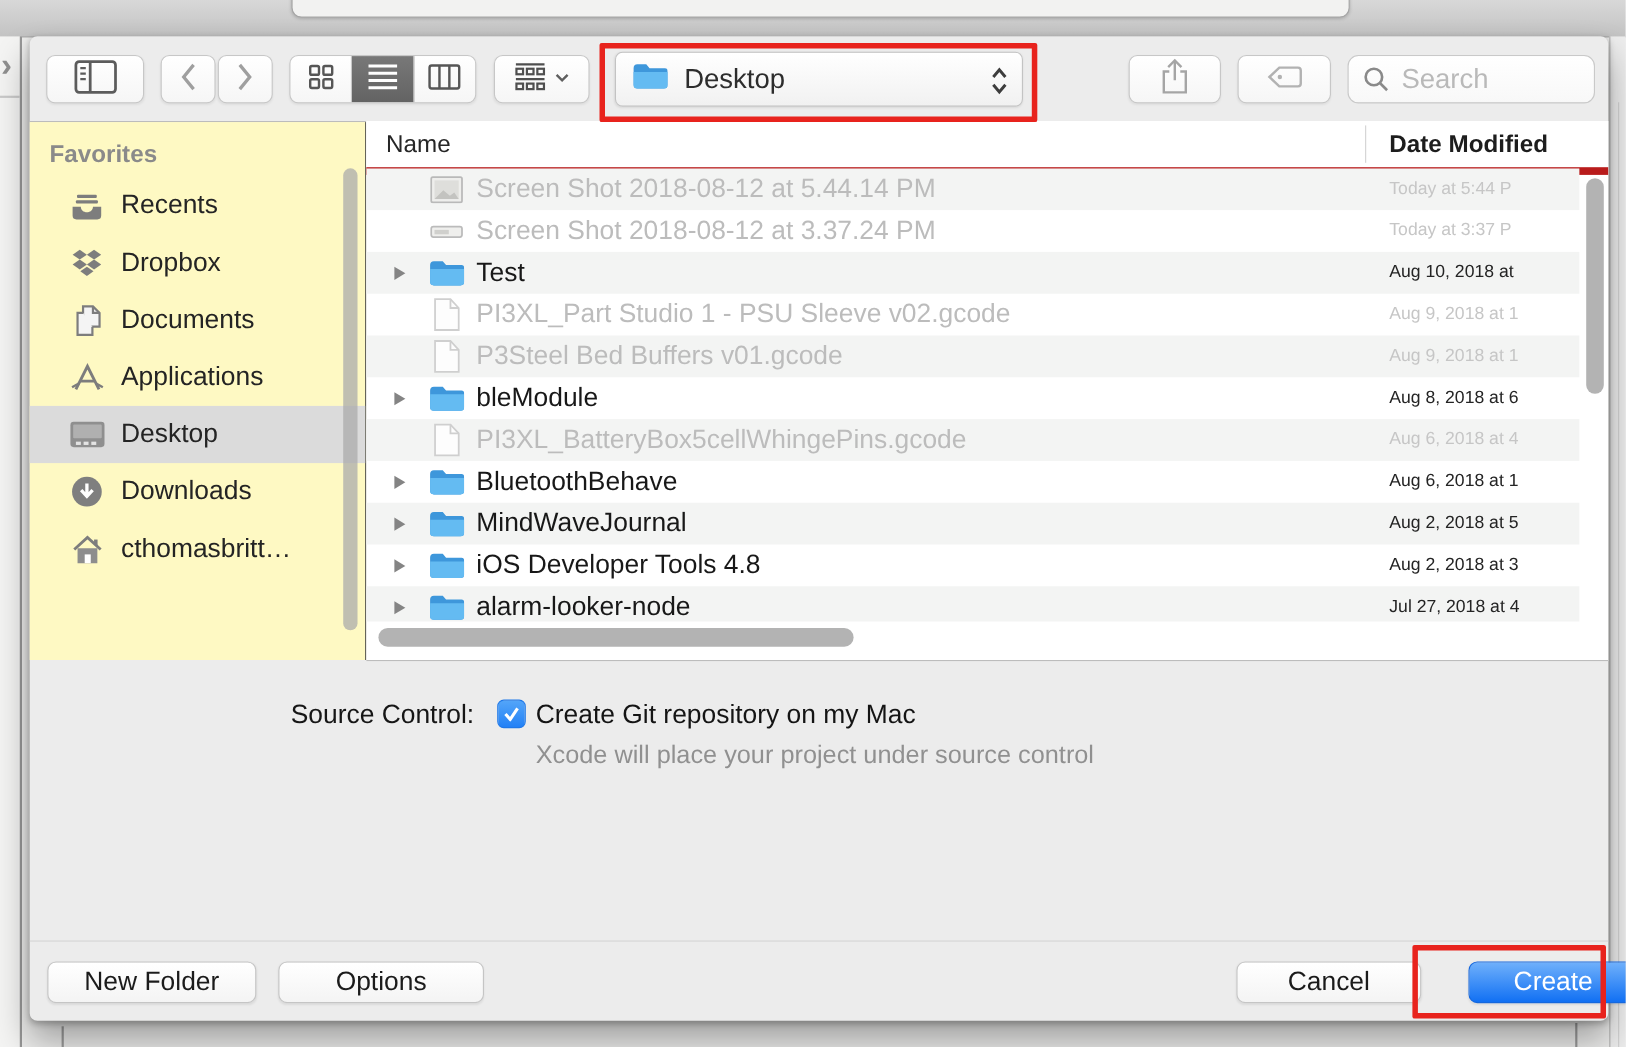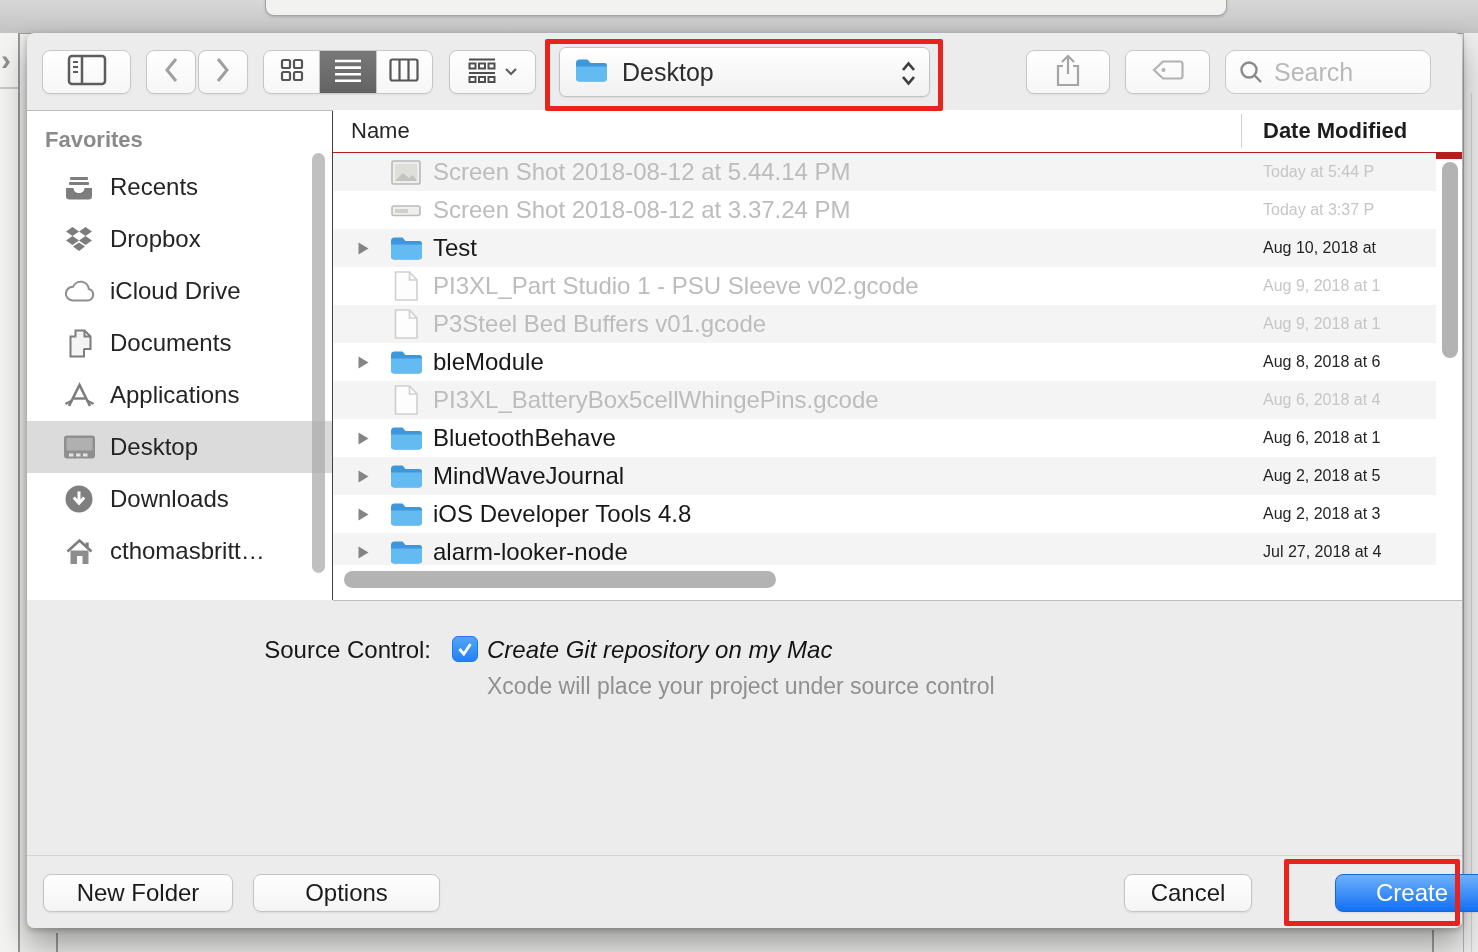--- a/index.html
+++ b/index.html
@@ -32,36 +32,36 @@
   .seg:first-child{border-left:none;}
   .seg.selected{background:linear-gradient(#787878,#636363);}
   .toolbar-divider{position:absolute;left:0;top:77px;width:1435px;height:0;border-top:1px solid #bcbcbc;}
 
   .dropdown{position:absolute;left:532px;top:14px;width:371px;height:50px;box-sizing:border-box;
             border:1px solid #c3c3c3;border-radius:7px;background:linear-gradient(#ffffff,#f1f1f1);
             box-shadow:0 1px 2px rgba(0,0,0,.08);display:flex;align-items:center;padding-left:14px;}
   .dropdown .dd-label{font-size:25px;color:#2d2d2d;margin-left:15px;}
   .dropdown .dd-chevrons{position:absolute;right:11px;top:12px;}
 
-  .searchbox{position:absolute;left:1198px;top:17px;width:206px;height:44px;box-sizing:border-box;
+  .searchbox{position:absolute;left:1198px;top:17px;width:225px;height:44px;box-sizing:border-box;
              border:1px solid #c9c9c9;border-radius:10px;background:linear-gradient(#fff,#f8f8f8);
              display:flex;align-items:center;}
   .searchbox svg{margin-left:12px;flex:none;}
   .searchbox input{border:none;outline:none;background:transparent;font-family:"Liberation Sans",sans-serif;
                    font-size:25px;color:#444;width:150px;margin-left:8px;}
   .searchbox input::placeholder{color:#b9b9b9;}
 
   
   .annotation{position:absolute;box-sizing:border-box;border:5px solid #e8231d;border-radius:2px;
               pointer-events:none;z-index:60;}
   .ann-dropdown{left:518px;top:6px;width:398px;height:72px;}
   .ann-create{left:1257px;top:826px;width:176px;height:67px;}
 
   
-  .sidebar{position:absolute;left:0;top:78px;width:305px;height:489px;background:#ffffff;border-right:1px solid #404040;}
+  .sidebar{position:absolute;left:0;top:78px;width:305px;height:489px;background:#fef9c3;border-right:1px solid #404040;}
   .fav-header{position:absolute;left:18px;top:16px;font-size:22px;font-weight:bold;color:#8a8a8a;}
   .side-items{position:absolute;left:0;top:50px;width:305px;}
   .side-item{height:52px;display:flex;align-items:center;}
   .side-item.selected{background:#dbdbdb;}
   .side-ic{width:38px;margin-left:33px;display:flex;justify-content:center;flex:none;}
   .side-label{margin-left:12px;font-size:24px;color:#242424;white-space:nowrap;}
   .side-scrollbar{position:absolute;left:285px;top:42px;width:13px;height:420px;border-radius:7px;background:#ababab;opacity:.75;}
 
   
   .listarea{position:absolute;left:306px;top:77px;width:1129px;height:490px;background:#ffffff;
@@ -82,31 +82,31 @@
   .frow.dimmed .fname{color:#bcbcbc;}
   .frow.dimmed .cell-date{color:#c6c6c6;}
   .hscrollbar{position:absolute;left:11px;top:461px;width:432px;height:17px;border-radius:9px;background:#b3b3b3;}
   .vscrollbar{position:absolute;left:1109px;top:52px;width:16px;height:196px;border-radius:8px;background:#b3b3b3;}
 
   
   .sc-label{position:absolute;left:0;top:603px;width:404px;text-align:right;font-size:24px;color:#161616;}
   .checkbox{position:absolute;left:425px;top:603px;width:26px;height:26px;border-radius:6px;
             background:linear-gradient(#53a5f9,#2381f6);border:1px solid #1f78e8;box-sizing:border-box;
             display:flex;align-items:center;justify-content:center;}
-  .cb-label{position:absolute;left:460px;top:603px;font-size:24px;color:#141414;white-space:nowrap;font-style:italic;}
+  .cb-label{position:absolute;left:460px;top:603px;font-size:24px;color:#141414;white-space:nowrap;}
   .sc-desc{position:absolute;left:460px;top:640px;font-size:23px;color:#909090;white-space:nowrap;}
 
   
   .footer-divider{position:absolute;left:0;top:822px;width:1435px;height:0;border-top:1px solid #d4d4d4;}
   .fbtn{position:absolute;top:841px;height:38px;box-sizing:border-box;border:1px solid #c5c5c5;border-radius:8px;
         background:linear-gradient(#ffffff,#f4f4f4);box-shadow:0 1px 2px rgba(0,0,0,.08);
         display:flex;align-items:center;justify-content:center;font-size:24px;color:#1b1b1b;}
   .fbtn-newfolder{left:16px;width:190px;}
   .fbtn-options{left:226px;width:187px;}
-  .fbtn-cancel{left:1097px;width:128px;}
+  .fbtn-cancel{left:1097px;width:168px;}
   .fbtn-create{left:1308px;width:154px;background:linear-gradient(#6fb0fb,#1170f3);border:1px solid #1668dd;color:#ffffff;}
 </style>
 </head>
 <body>
 
 <div class="page">
 
   <div class="top-strip">
     <div class="sheet-top"></div>
   </div>
@@ -272,28 +272,20 @@
                   <path d="M8.5 10 L15 14.5 L8.5 19 L2 14.5 z"></path>
                   <path d="M21.5 10 L28 14.5 L21.5 19 L15 14.5 z"></path>
                   <path d="M15 16.5 L21 20.5 L15 25 L9 20.5 z"></path>
                 </g>
               </svg>
             </span>
             <span class="side-label">Dropbox</span>
           </div>
           <div class="side-item">
             <span class="side-ic">
-              <svg width="33" height="23" viewBox="0 0 33 23">
-                <path d="M9.5 20.5 h15 a5.8 5.8 0 0 0 1.4-11.4 A8.3 8.3 0 0 0 10 6.8 A6.3 6.3 0 0 0 9.5 20.5 z" fill="none" stroke="#8f8f8f" stroke-width="2.1"></path>
-              </svg>
-            </span>
-            <span class="side-label">iCloud Drive</span>
-          </div>
-          <div class="side-item">
-            <span class="side-ic">
               <svg width="27" height="31" viewBox="0 0 27 31">
                 <path d="M9.5 2.5 h9 l6 6 v12.5 h-15 z" fill="#f4f4f4" stroke="#7d7d7d" stroke-width="2"></path>
                 <path d="M18.5 2.5 v6 h6" fill="none" stroke="#7d7d7d" stroke-width="2"></path>
                 <path d="M9.5 8.5 h-5 v20 h13.5 v-7.5" fill="#f4f4f4" stroke="#7d7d7d" stroke-width="2"></path>
               </svg>
             </span>
             <span class="side-label">Documents</span>
           </div>
           <div class="side-item">
             <span class="side-ic">

